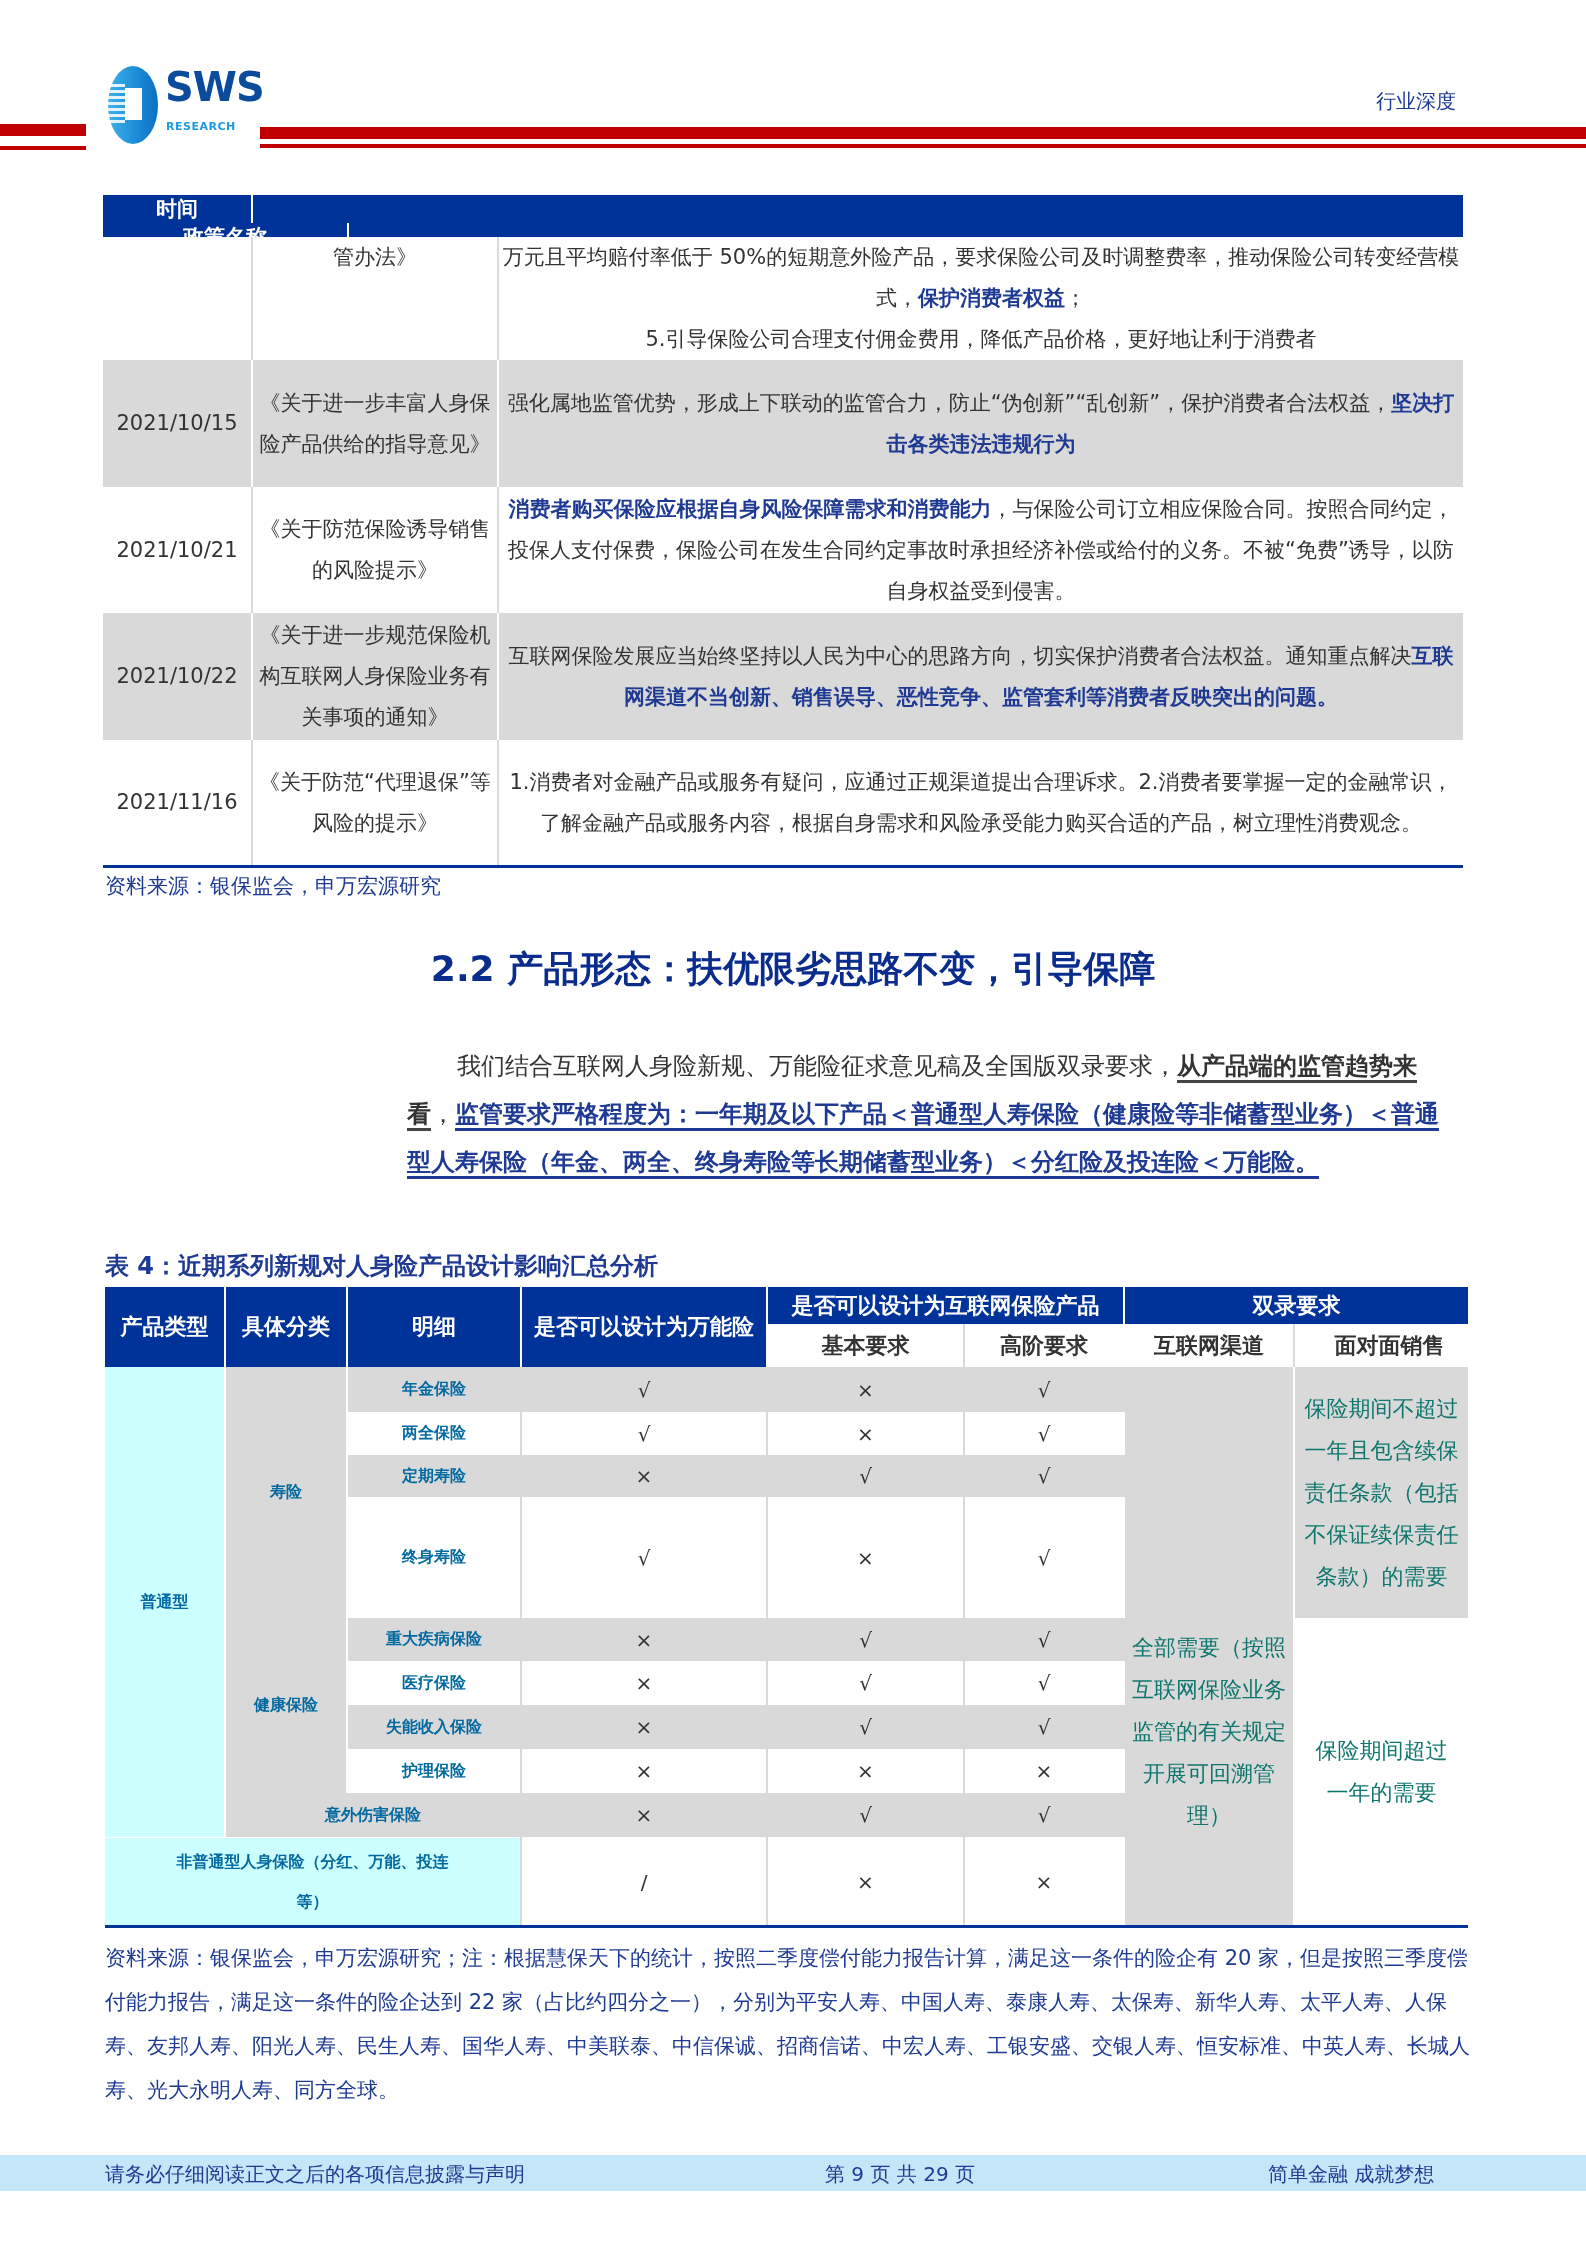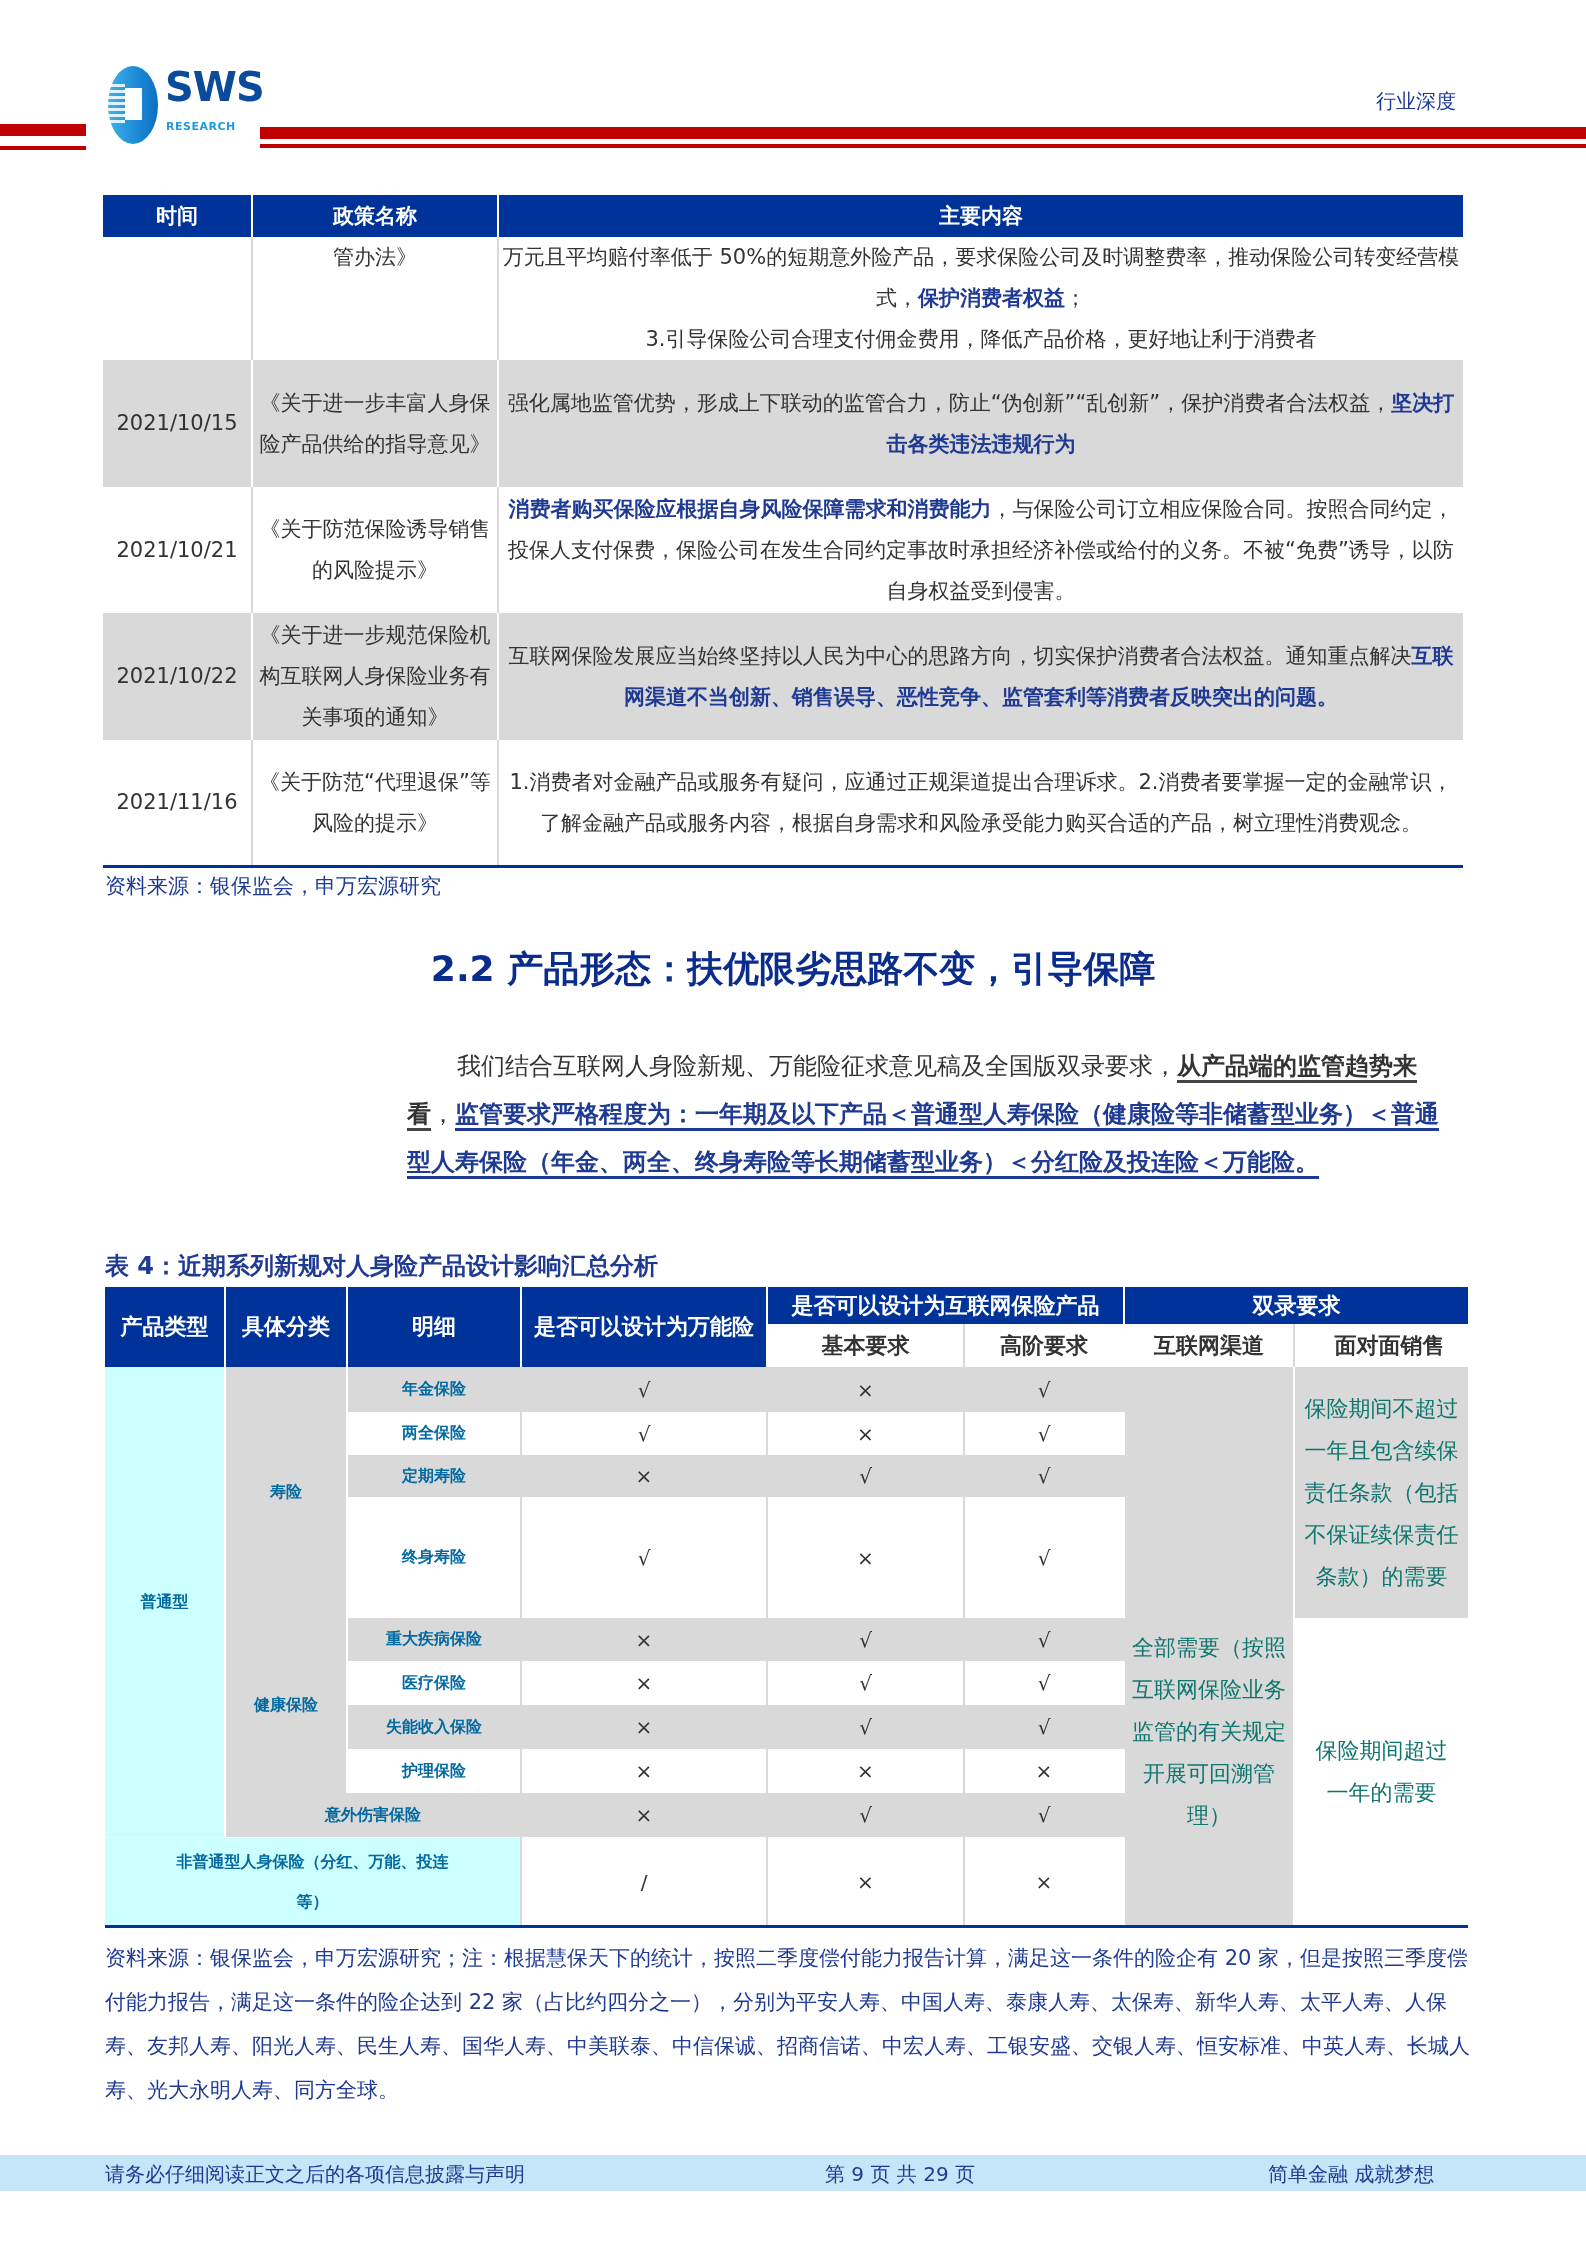--- a/index.html
+++ b/index.html
@@ -18,21 +18,21 @@
   .logo-stripes { position: absolute; left: 0; top: 20px; width: 17px; height: 42px;
                   background: repeating-linear-gradient(180deg, #ffffff 0 3px, transparent 3px 6px); opacity: .85; }
   .logo-sws { position: absolute; left: 57px; top: 0px; font-family: "DejaVu Sans", sans-serif; font-weight: bold;
               font-size: 40px; color: #0a4b9c; letter-spacing: -1px; }
   .logo-research { position: absolute; left: 58px; top: 56px; font-family: "DejaVu Sans", sans-serif; font-weight: bold;
                    font-size: 11px; color: #1e9be0; letter-spacing: 0.5px; }
   .hdr-right { position: absolute; right: 130px; top: 88px; font-size: 20px; color: #1f3a93; }
 
   
   .t3 { position: absolute; left: 103px; top: 195px; width: 1360px; }
-  .t3-head { display: flex; height: 42px; background: #003399; color: #fff; font-weight: bold; font-size: 21px; }
+  .t3-head { display: flex; height: 42px; background: #003399; color: #fff; font-weight: bold; font-size: 21px; flex-direction: column; }
   .t3-head div { display: flex; align-items: center; justify-content: center; border-right: 2px solid #fff; }
   .t3-head div:last-child { border-right: none; }
   .c-date { width: 150px; }
   .c-name { width: 246px; }
   .c-cont { width: 964px; }
   .t3-row { display: flex; font-size: 21px; line-height: 41px; }
   .t3-row.gray { background: #d9d9d9; }
   .t3-row > div { display: flex; align-items: center; justify-content: center; text-align: center; border-right: 2px solid #d9d9d9; }
   .t3-row.gray > div { border-right: 2px solid #ffffff; }
   .t3-row > div:last-child { border-right: none; }
@@ -97,21 +97,21 @@
     <div class="c-cont">主要内容</div>
   </div>
 
   <div class="t3-row" style="height:123px;">
     <div class="c-date"></div>
     <div class="c-name" style="align-items:flex-start;padding-top:0;">管办法》</div>
     <div class="c-cont" style="flex-direction:column;">
       <p>
         <span>万元且平均赔付率低于 50%的短期意外险产品，要求保险公司及时调整费率，推动保险公司转变经营模式，</span><span class="hl">保护消费者权益</span><span>；</span>
       </p>
-      <p>3.引导保险公司合理支付佣金费用，降低产品价格，更好地让利于消费者</p>
+      <p>5.引导保险公司合理支付佣金费用，降低产品价格，更好地让利于消费者</p>
     </div>
   </div>
 
   <div class="t3-row gray" style="height:127px;">
     <div class="c-date">2021/10/15</div>
     <div class="c-name" style="padding:0 2px;">《关于进一步丰富人身保险产品供给的指导意见》</div>
     <div class="c-cont">
       <p>
         <span>强化属地监管优势，形成上下联动的监管合力，防止“伪创新”“乱创新”，保护消费者合法权益，</span><span class="hl">坚决打击各类违法违规行为</span>
       </p>

